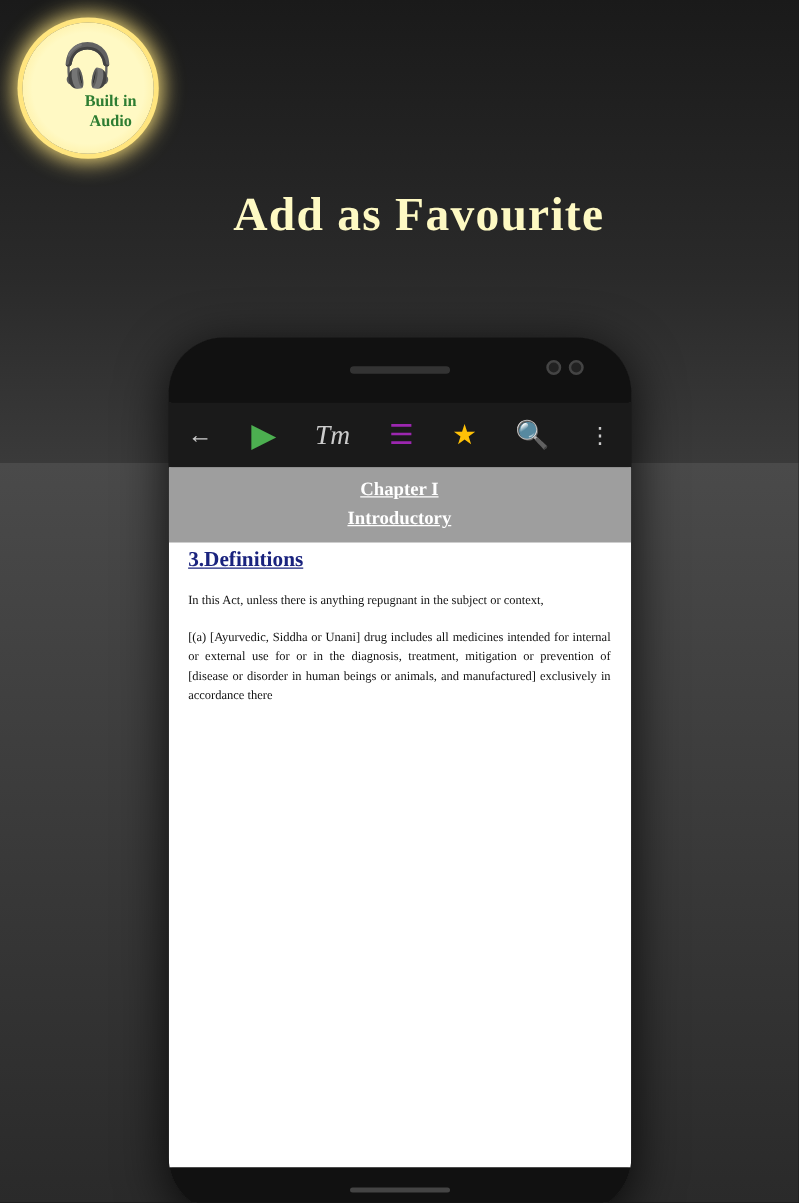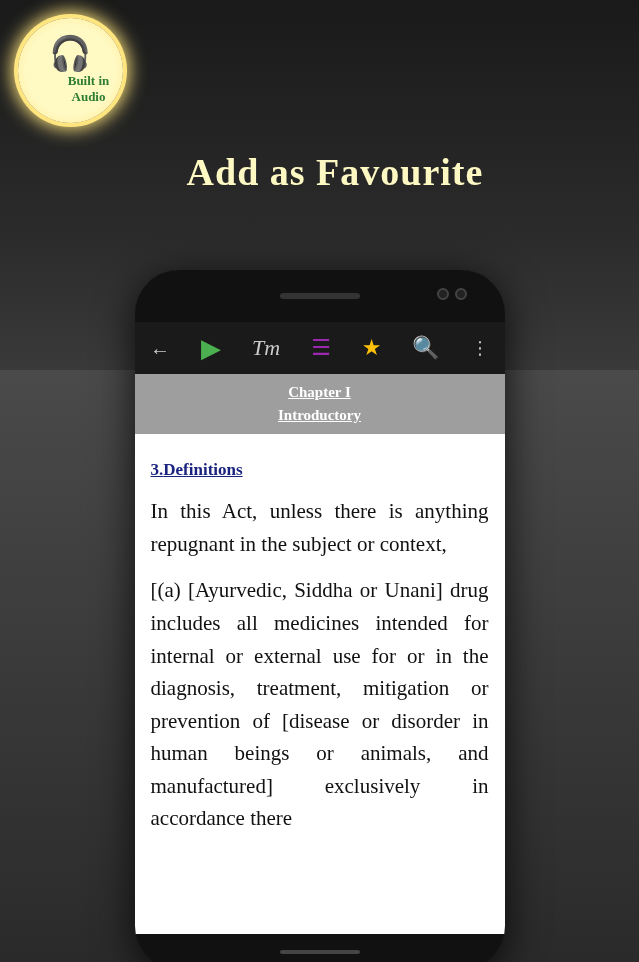--- a/index.html
+++ b/index.html
@@ -190,41 +190,41 @@
       font-size: 15px;
       font-weight: bold;
       color: #fff;
       text-decoration: underline;
       margin-top: 6px;
       font-family: 'Georgia', serif;
     }
 
     
     .doc-content {
-      padding: 23px 16px;
+      padding: 1px 16px;
       font-family: 'Georgia', serif;
       font-size: 15px;
       line-height: 1.55;
       color: #111;
       flex: 1;
     }
 
     .section-heading {
       font-size: 17px;
       font-weight: bold;
       color: #1a237e;
       text-decoration: underline;
       margin-bottom: 12px;
       font-family: 'Georgia', serif;
     }
 
     .doc-paragraph {
       margin-bottom: 14px;
       text-align: justify;
-      font-size: 21px;
+      font-size: 10px;
       line-height: 1.55;
     }
 
     .phone-bottom {
       width: 100%;
       height: 36px;
       background: #111;
       flex-shrink: 0;
       display: flex;
       align-items: center;

